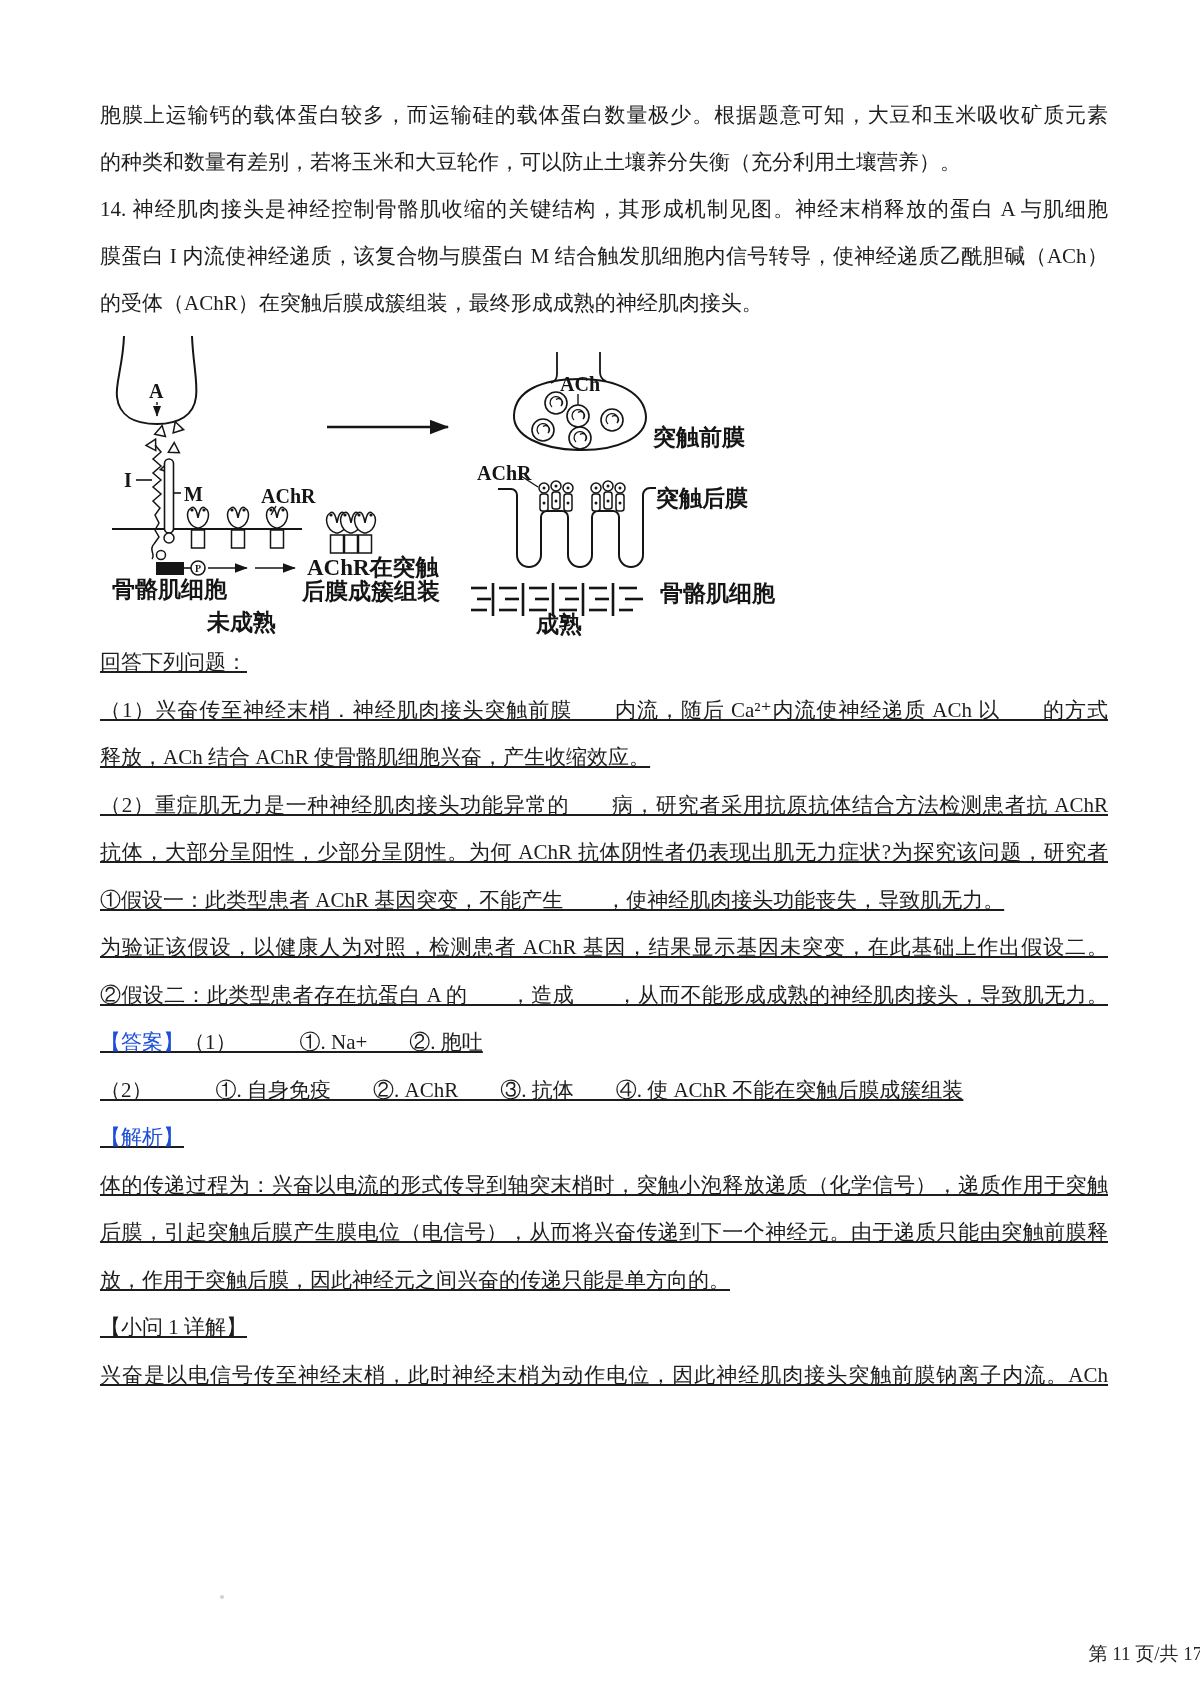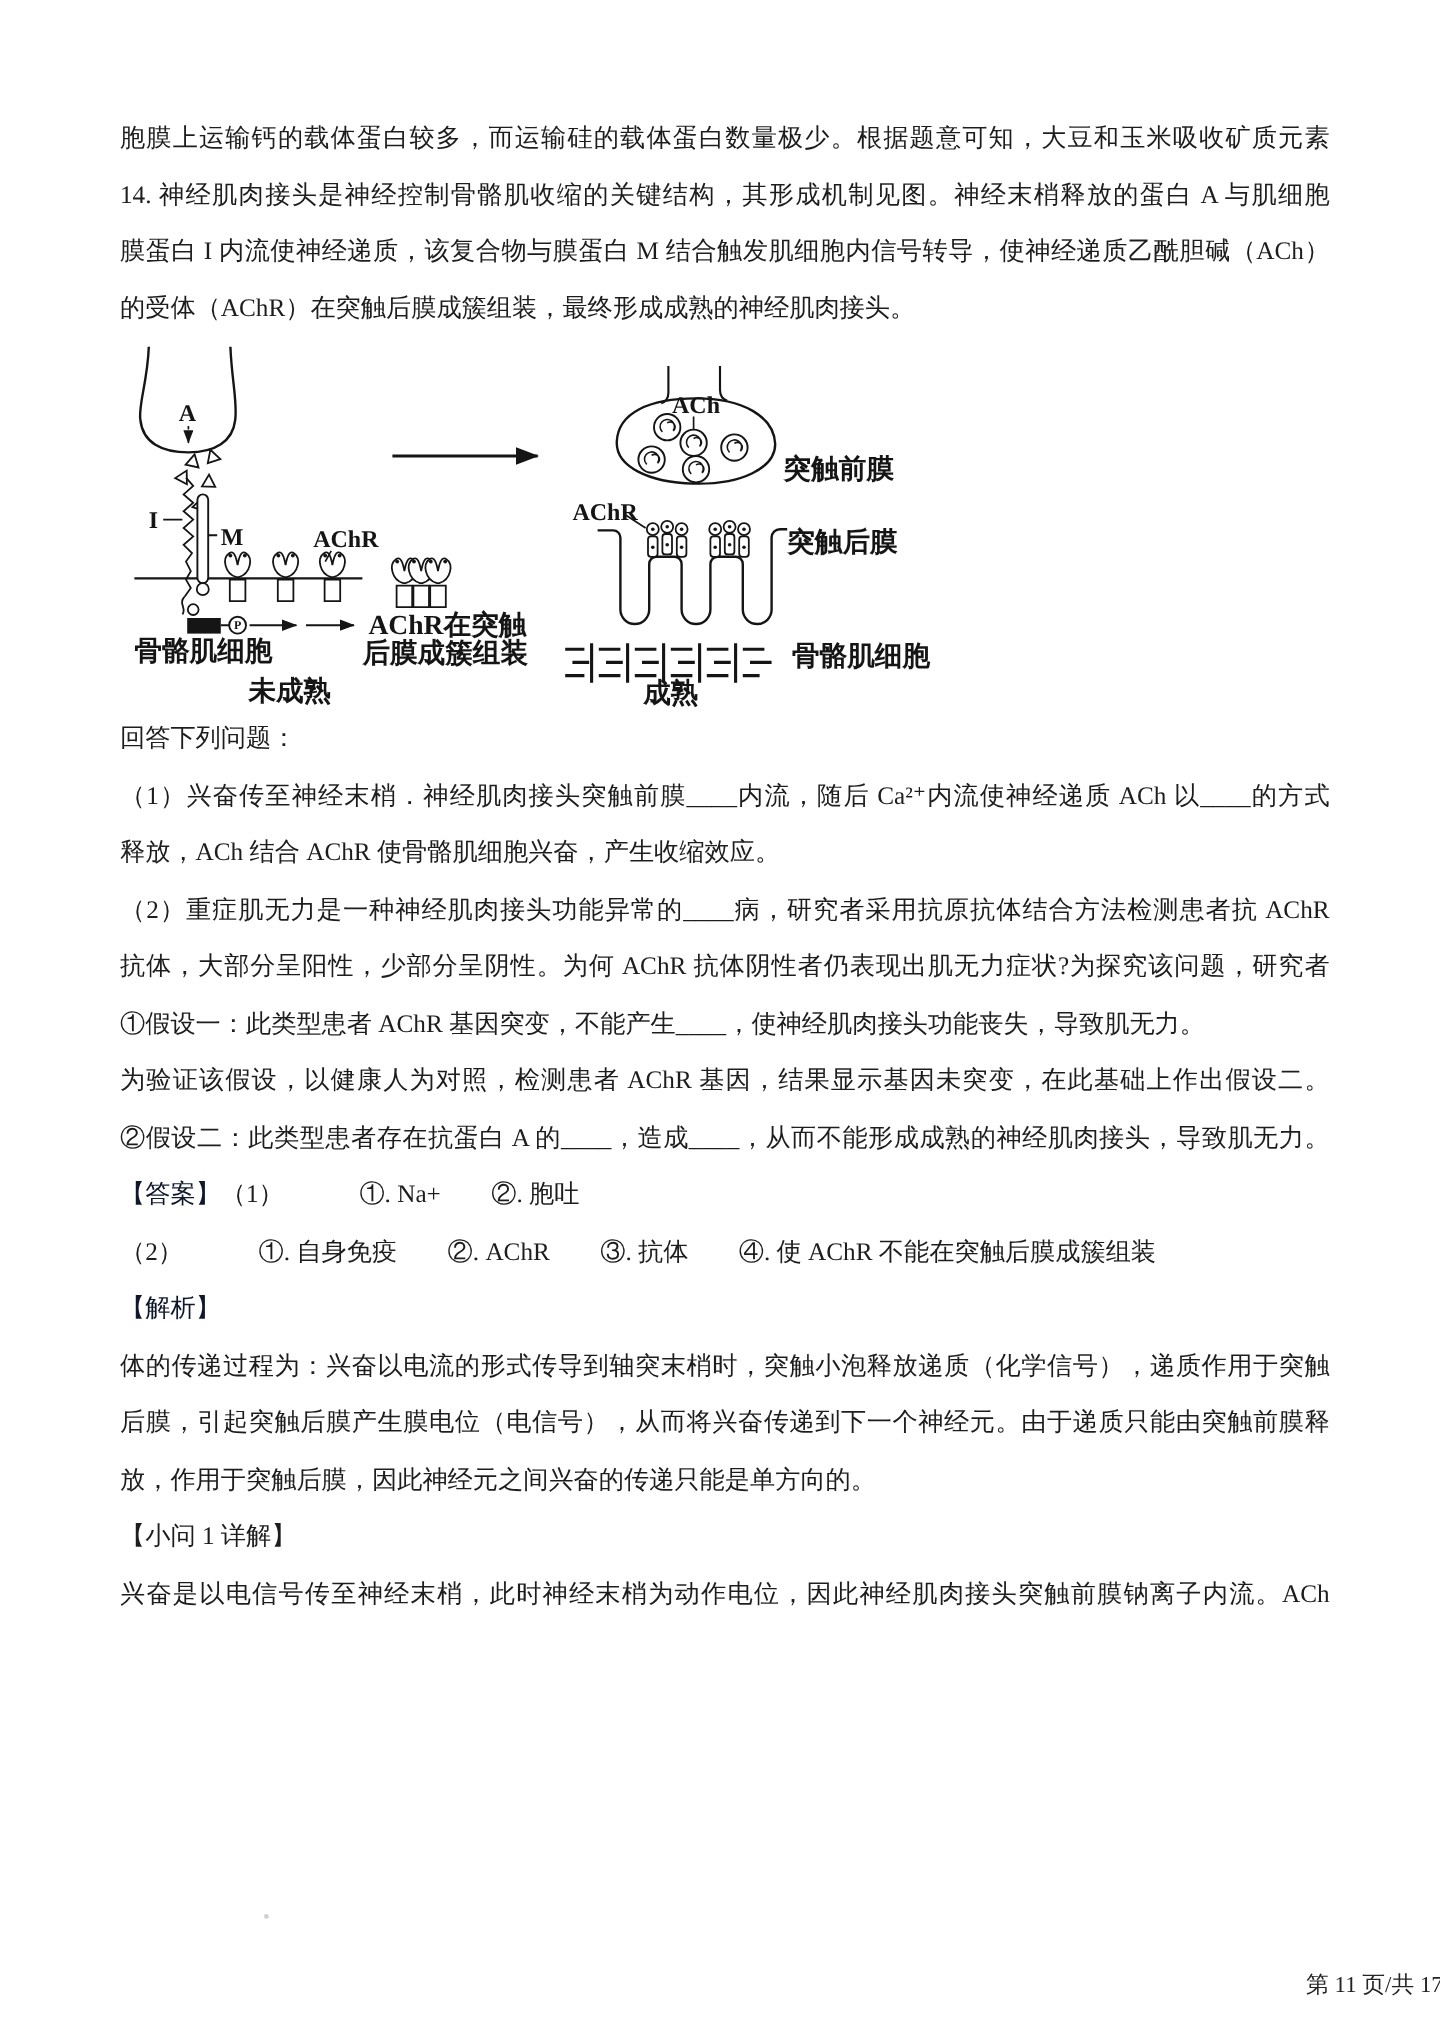--- a/index.html
+++ b/index.html
@@ -19,23 +19,23 @@
     width:1008px;
     padding-top:92px;
   }
   .ln{
     margin:0;
     font-size:21px;
     line-height:47px;
     text-align:left;
     white-space:pre-wrap;
   }
-  .blk2 .ln{line-height:47.5px;}
+  .blk2 .ln{line-height:47.5px;text-decoration:underline;}
   .j{text-align:justify;text-align-last:justify;}
-  .blue{color:#0f172a;}
+  .blue{color:#1d4ed8;}
   .diagram-wrap{
     position:relative;
     height:312px;
   }
   svg text{
     font-family:"Liberation Serif","DejaVu Serif",serif;
     font-weight:600;
     fill:#151515;
   }
   svg .lbl-cn{font-size:23px;}
@@ -55,20 +55,21 @@
   }
 </style>
 </head>
 <body>
 
 <div class="page">
   <div class="content">
 
     <div class="blk1">
       <p class="ln j">胞膜上运输钙的载体蛋白较多，而运输硅的载体蛋白数量极少。根据题意可知，大豆和玉米吸收矿质元素</p>
+      <p class="ln">的种类和数量有差别，若将玉米和大豆轮作，可以防止土壤养分失衡（充分利用土壤营养）。</p>
       <p class="ln j">14. 神经肌肉接头是神经控制骨骼肌收缩的关键结构，其形成机制见图。神经末梢释放的蛋白 A 与肌细胞</p>
       <p class="ln j">膜蛋白 I 内流使神经递质，该复合物与膜蛋白 M 结合触发肌细胞内信号转导，使神经递质乙酰胆碱（ACh）</p>
       <p class="ln">的受体（AChR）在突触后膜成簇组装，最终形成成熟的神经肌肉接头。</p>
     </div>
 
     <div class="diagram-wrap">
       <svg width="1008" height="312" viewBox="0 0 1008 312">
         <defs>
           <marker id="ah" markerWidth="12" markerHeight="10" refX="7.5" refY="3" orient="auto" markerUnits="strokeWidth">
             <path d="M0,0 L8,3 L0,6 Z" fill="#151515"></path>

